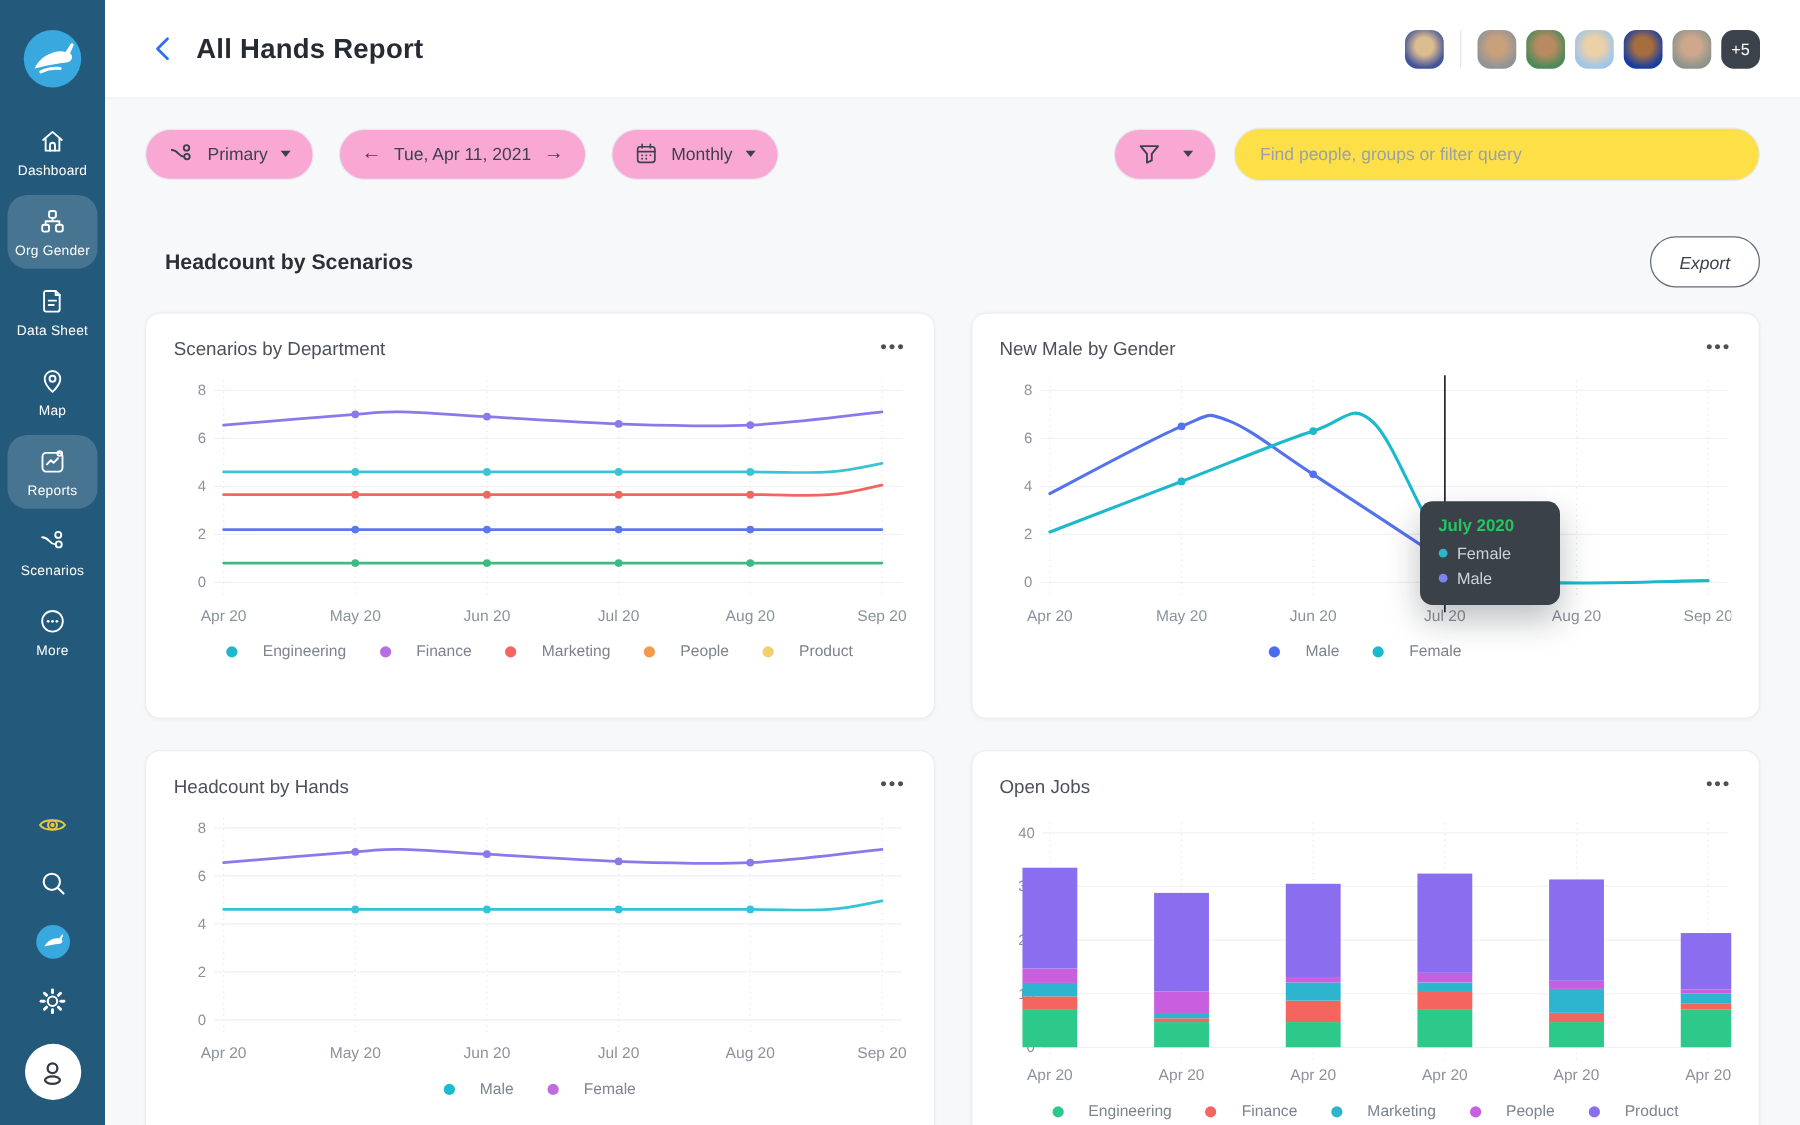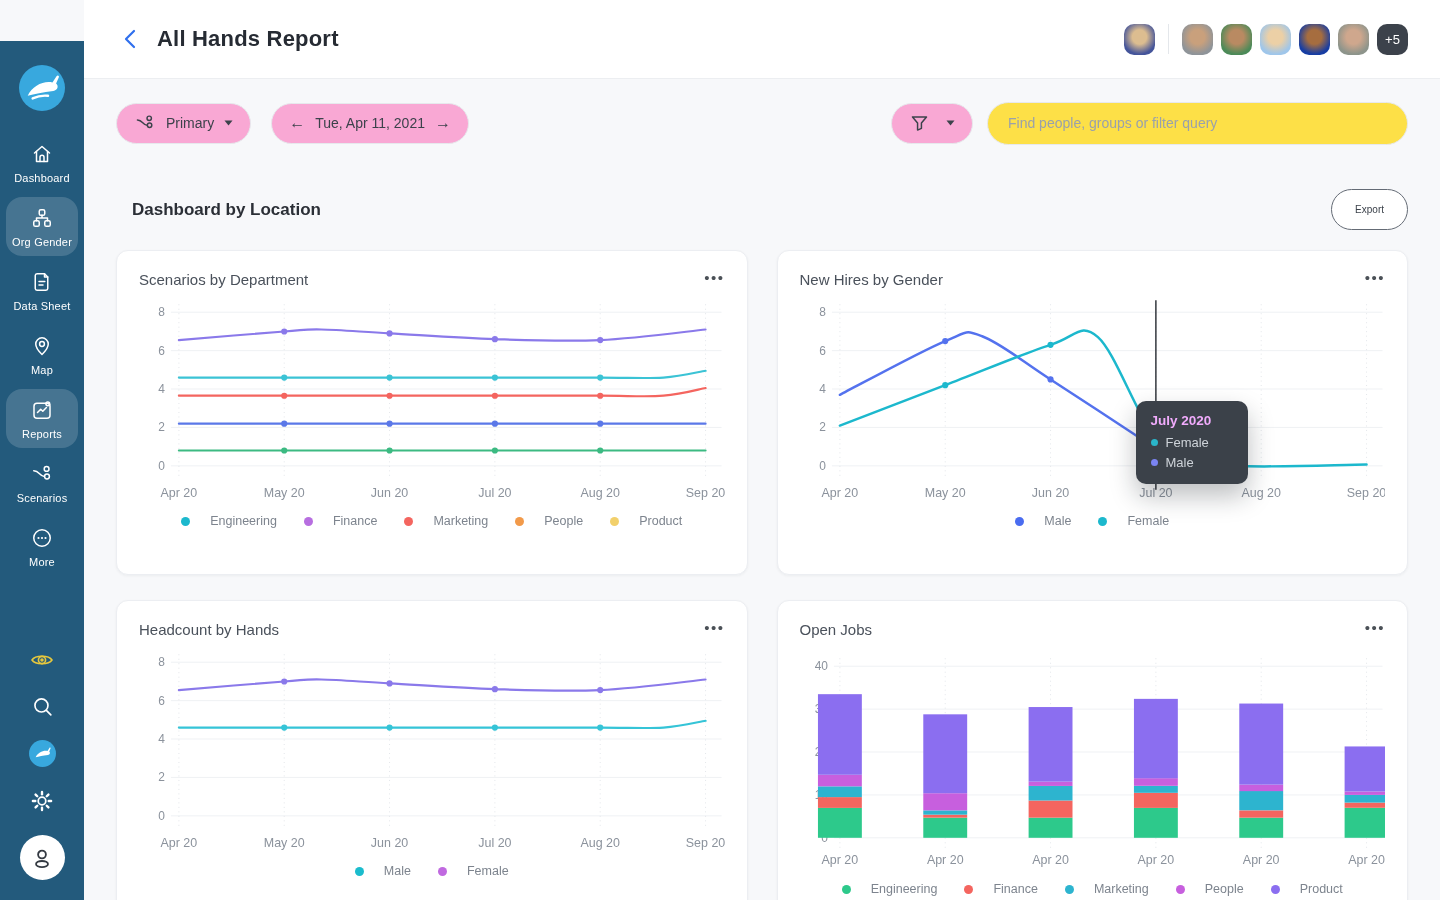--- a/index.html
+++ b/index.html
@@ -1,21 +1,21 @@
 <!DOCTYPE html>
 <html><head>
 <meta charset="utf-8">
 <style>
   * { box-sizing: border-box; margin: 0; padding: 0; }
   html,body { width:1440px; height:900px; overflow:hidden; }
   body { font-family:"Liberation Sans", sans-serif; background:#f7f8fa; color:#2b2f36; }
   .app { display:flex; width:1440px; height:900px; }
 
   
-  .sidebar { width:84px; background:#235a7c; display:flex; flex-direction:column; align-items:center; flex-shrink:0;margin-top:41px; }
+  .sidebar { width:84px; background:#235a7c; display:flex; flex-direction:column; align-items:center; flex-shrink:0; }
   .logo { width:46px; height:46px; border-radius:50%; background:#38a8de; margin-top:24px; display:grid; place-items:center; cursor:pointer; }
   .nav { margin-top:22px; display:flex; flex-direction:column; align-items:center; width:100%; }
   .nav-item { width:72px; border-radius:16px; padding:9px 0 8px; margin-bottom:5px; display:flex; flex-direction:column; align-items:center; gap:6px; cursor:pointer; }
   .nav-item.active { background:rgba(255,255,255,.16); }
   .nav-label { font-size:11px; color:#fff; letter-spacing:.2px; }
   .sidebar-bottom { margin-top:auto; display:flex; flex-direction:column; align-items:center; gap:21px; padding-bottom:20px; }
   .round-btn { display:grid; place-items:center; cursor:pointer; }
   .mini-logo { width:27px; height:27px; border-radius:50%; background:#38a8de; display:grid; place-items:center; }
   .user-avatar { width:45px; height:45px; border-radius:50%; background:#fff; display:grid; place-items:center; }
 
@@ -34,35 +34,35 @@
   .pill { height:41px; background:#f9a8d4; border:1px solid #e7e9ed; border-radius:21px; display:flex; align-items:center; gap:10px; padding:0 17px; font-size:14px; color:#3c424b; cursor:pointer; white-space:nowrap; }
   .arrow-glyph { font-size:16px; color:#3c424b; line-height:1; }
   .toolbar-right { margin-left:auto; display:flex; align-items:center; gap:14px; }
   .search-input { width:421px; height:43px; border:1px solid #e7e9ed; border-radius:22px; background:#fde047; padding:0 20px; font-size:14px; color:#3c424b; outline:none; font-family:inherit; }
   .search-input::placeholder { color:#9aa1ab; }
 
   
   .content { flex:1; padding:0 32px; min-height:0; }
   .content-head { display:flex; align-items:center; justify-content:space-between; margin:22px 0 20px 16px; }
   .section-heading { font-size:17px; font-weight:700; color:#2b2f36; }
-  .export-btn { height:41px; padding:0 23px; background:#fff; border:1.5px solid #646b75; border-radius:21px; font-size:10px; color:#3c424b; cursor:pointer; font-family:inherit; }
+  .export-btn { height:41px; padding:0 23px; background:#fff; border:1.5px solid #646b75; border-radius:21px; font-size:14px; color:#3c424b; cursor:pointer; font-family:inherit;font-style:italic; }
   .grid { display:grid; grid-template-columns:1fr 1fr; gap:25px 29px; }
   .card { background:#fff; border:1px solid #eceef2; border-radius:12px; padding:20px 22px; height:325px; position:relative; box-shadow:0 1px 3px rgba(24,32,46,.05); }
   .card-head { display:flex; align-items:flex-start; justify-content:space-between; }
   .card-title { font-size:15px; font-weight:400; color:#4a515b; }
   .dots-menu { color:#4b5157; font-size:15px; letter-spacing:1.5px; line-height:10px; cursor:pointer; padding:2px 0; }
   .chart { margin-top:12px; }
   .chart svg { display:block; width:100%; font-family:inherit; }
   .legend { display:flex; justify-content:center; align-items:center; gap:27px; margin-top:8px; }
   .legend-item { display:flex; align-items:center; gap:20px; font-size:12.5px; color:#7d848e; cursor:pointer; }
   .legend-dot { width:9px; height:9px; border-radius:50%; flex-shrink:0; }
 
   
   .chart-tooltip { position:absolute; left:358px; top:150px; min-width:112px; background:#3b4149; border-radius:10px; padding:12px 18px 14px 15px; box-shadow:0 12px 26px rgba(18,24,32,.28); z-index:5; }
-  .tt-title { color:#f0abfc; font-size:13.5px; font-weight:700; margin-bottom:7px; }
+  .tt-title { color:#22c55e; font-size:13.5px; font-weight:700; margin-bottom:7px; }
   .tt-item { display:flex; align-items:center; gap:8px; color:#ced3d9; font-size:13px; margin-top:5px; }
   .tt-dot { width:7px; height:7px; border-radius:50%; flex-shrink:0; }
 </style>
 </head>
 <body>
 
 <div class="app">
 
   <aside class="sidebar">
     <div class="logo">
@@ -207,37 +207,55 @@
         <span>Primary</span>
         <svg width="9" height="6" viewBox="0 0 9 6">
             <path d="M0.5 0.5 H8.5 L4.5 5.5 Z" fill="#3c424b"></path>
           </svg>
       </div>
       <div class="pill">
         <span class="arrow-glyph">←</span>
         <span>Tue, Apr 11, 2021</span>
         <span class="arrow-glyph">→</span>
       </div>
+      <div class="pill">
+        <svg width="20" height="20" viewBox="0 0 24 24" fill="none" stroke="#3c424b" stroke-width="1.6" stroke-linecap="round">
+          <rect x="3.75" y="5.25" width="16.5" height="15" rx="2.5"></rect>
+            <path d="M3.75 10 H20.25"></path>
+            <path d="M8 3 V6.5 M16 3 V6.5"></path>
+          <g fill="#3c424b" stroke="none">
+              <circle cx="8" cy="13.5" r="0.9"></circle>
+              <circle cx="12" cy="13.5" r="0.9"></circle>
+              <circle cx="16" cy="13.5" r="0.9"></circle>
+              <circle cx="8" cy="16.8" r="0.9"></circle>
+              <circle cx="12" cy="16.8" r="0.9"></circle>
+            </g>
+        </svg>
+        <span>Monthly</span>
+        <svg width="9" height="6" viewBox="0 0 9 6">
+            <path d="M0.5 0.5 H8.5 L4.5 5.5 Z" fill="#3c424b"></path>
+          </svg>
+      </div>
 
       <div class="toolbar-right">
         <div class="pill" style="gap:16px;">
           <svg width="21" height="21" viewBox="0 0 24 24" fill="none" stroke="#3c424b" stroke-width="1.7" stroke-linejoin="round">
             <path d="M4 4.5 H20 L14.2 11.5 V17.5 L9.8 19.5 V11.5 Z"></path>
           </svg>
           <svg width="9" height="6" viewBox="0 0 9 6">
               <path d="M0.5 0.5 H8.5 L4.5 5.5 Z" fill="#3c424b"></path>
             </svg>
         </div>
         <input class="search-input" type="text" placeholder="Find people, groups or filter query" style="">
       </div>
     </div>
 
     <div class="content">
       <div class="content-head">
-        <h2 class="section-heading">Dashboard by Location</h2>
+        <h2 class="section-heading">Headcount by Scenarios</h2>
         <button class="export-btn">Export</button>
       </div>
 
       <div class="grid">
 
         <section class="card">
           <div class="card-head">
             <h3 class="card-title">Scenarios by Department</h3>
             <div class="dots-menu">•••</div>
           </div>
@@ -311,21 +329,21 @@
               </div>
               <div class="legend-item">
                 <span class="legend-dot" style="background: rgb(242, 208, 107);"></span>
                 <span>Product</span>
               </div>
             </div>
         </section>
 
         <section class="card">
           <div class="card-head">
-            <h3 class="card-title">New Hires by Gender</h3>
+            <h3 class="card-title">New Male by Gender</h3>
             <div class="dots-menu">•••</div>
           </div>
           <div class="chart" id="chart1">
               <svg viewBox="0 0 587 206" height="206">
                 <line x1="32" y1="166" x2="584" y2="166" stroke="#eff1f4" stroke-width="1"></line>
                 <text x="26" y="170" text-anchor="end" font-size="12" fill="#8b929c">0</text>
                 <line x1="32" y1="127.5" x2="584" y2="127.5" stroke="#eff1f4" stroke-width="1"></line>
                 <text x="26" y="131.5" text-anchor="end" font-size="12" fill="#8b929c">2</text>
                 <line x1="32" y1="89" x2="584" y2="89" stroke="#eff1f4" stroke-width="1"></line>
                 <text x="26" y="93" text-anchor="end" font-size="12" fill="#8b929c">4</text>

